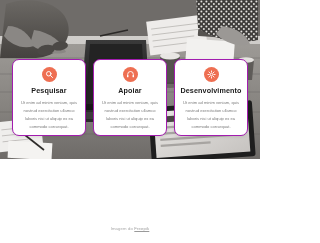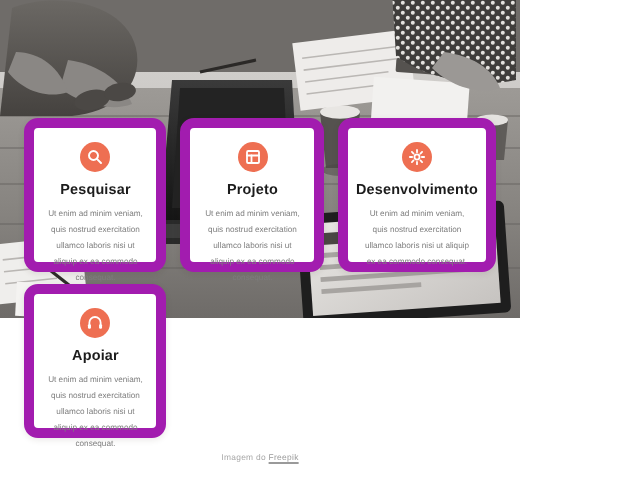--- a/index.html
+++ b/index.html
@@ -40,21 +40,21 @@
     display: grid;
     grid-template-columns: repeat(3, 1fr);
     grid-template-rows: repeat(2, 77px);
     column-gap: 7px;
     row-gap: 6px;
     z-index: 5;
   }
 
   .card {
     background: #ffffff;
-    border: 5px solid #a21caf;
+    border: 1px solid #a21caf;
     border-radius: 7px;
     box-shadow: 0 1px 3px rgba(60,40,30,0.10);
     display: flex;
     flex-direction: column;
     align-items: center;
     padding: 7px 4px 6px 4px;
     box-sizing: border-box;
   }
 
   .card-icon {
@@ -219,51 +219,40 @@
       <svg viewBox="0 0 24 24" fill="none" stroke="#ffffff" stroke-width="2.6" stroke-linecap="round">
         <circle cx="10" cy="10" r="6"></circle>
         <line x1="14.5" y1="14.5" x2="20" y2="20"></line>
       </svg>
     </span>
     <div class="card-title">Pesquisar</div>
     <div class="card-body">Ut enim ad minim veniam, quis nostrud exercitation ullamco laboris nisi ut aliquip ex ea commodo consequat.</div>
   </div>
 
 
-  <div class="card">
-    <span class="card-icon">
-      <svg viewBox="0 0 24 24" fill="none" stroke="#ffffff" stroke-width="2.4" stroke-linecap="round">
-        <rect x="4" y="4" width="16" height="16" rx="1.5"></rect>
-        <line x1="4" y1="10" x2="20" y2="10"></line>
-        <line x1="10" y1="10" x2="10" y2="20"></line>
-      </svg>
-    </span>
-    <div class="card-title">Projeto</div>
-    <div class="card-body">Ut enim ad minim veniam, quis nostrud exercitation ullamco laboris nisi ut aliquip ex ea commodo consequat.</div>
-  </div>
-
-
-  <div class="card">
-    <span class="card-icon">
-      <svg viewBox="0 0 24 24" fill="none" stroke="#ffffff" stroke-width="2.4">
-        <circle cx="12" cy="12" r="3.4"></circle>
-        <path d="M12 2.5 L12 5.5 M12 18.5 L12 21.5 M2.5 12 L5.5 12 M18.5 12 L21.5 12 M5.2 5.2 L7.4 7.4 M16.6 16.6 L18.8 18.8 M18.8 5.2 L16.6 7.4 M7.4 16.6 L5.2 18.8" stroke-linecap="round"></path>
-      </svg>
-    </span>
-    <div class="card-title">Desenvolvimento</div>
-    <div class="card-body">Ut enim ad minim veniam, quis nostrud exercitation ullamco laboris nisi ut aliquip ex ea commodo consequat.</div>
-  </div>
+
 
   <div class="card">
     <span class="card-icon">
       <svg viewBox="0 0 24 24" fill="none" stroke="#ffffff" stroke-width="2.4" stroke-linecap="round">
         <path d="M4.5 14 L4.5 11.5 A7.5 7.5 0 0 1 19.5 11.5 L19.5 14"></path>
         <rect x="2.6" y="13.5" width="4" height="6" rx="1.6" fill="#ffffff" stroke="none"></rect>
         <rect x="17.4" y="13.5" width="4" height="6" rx="1.6" fill="#ffffff" stroke="none"></rect>
       </svg>
     </span>
     <div class="card-title">Apoiar</div>
     <div class="card-body">Ut enim ad minim veniam, quis nostrud exercitation ullamco laboris nisi ut aliquip ex ea commodo consequat.</div>
   </div>
 
+  <div class="card">
+    <span class="card-icon">
+      <svg viewBox="0 0 24 24" fill="none" stroke="#ffffff" stroke-width="2.4">
+        <circle cx="12" cy="12" r="3.4"></circle>
+        <path d="M12 2.5 L12 5.5 M12 18.5 L12 21.5 M2.5 12 L5.5 12 M18.5 12 L21.5 12 M5.2 5.2 L7.4 7.4 M16.6 16.6 L18.8 18.8 M18.8 5.2 L16.6 7.4 M7.4 16.6 L5.2 18.8" stroke-linecap="round"></path>
+      </svg>
+    </span>
+    <div class="card-title">Desenvolvimento</div>
+    <div class="card-body">Ut enim ad minim veniam, quis nostrud exercitation ullamco laboris nisi ut aliquip ex ea commodo consequat.</div>
+  </div>
+
 </div>
 
 <div id="footer-credit"><span>Imagem do </span><span class="credit-link">Freepik</span></div>
 
 </body></html>

